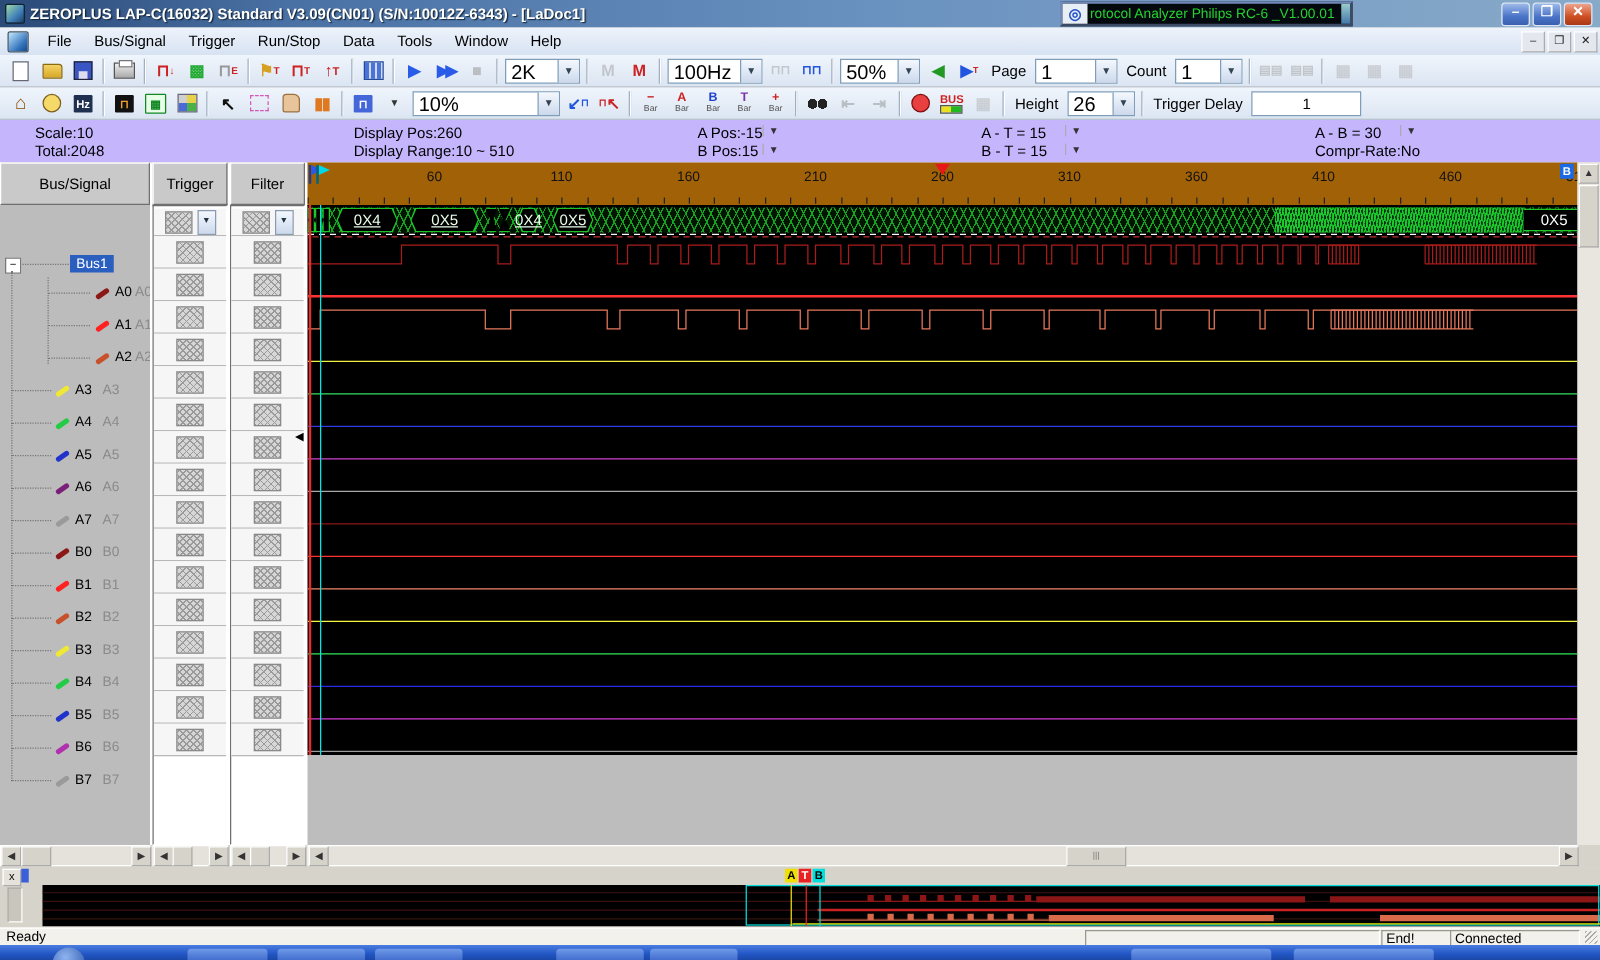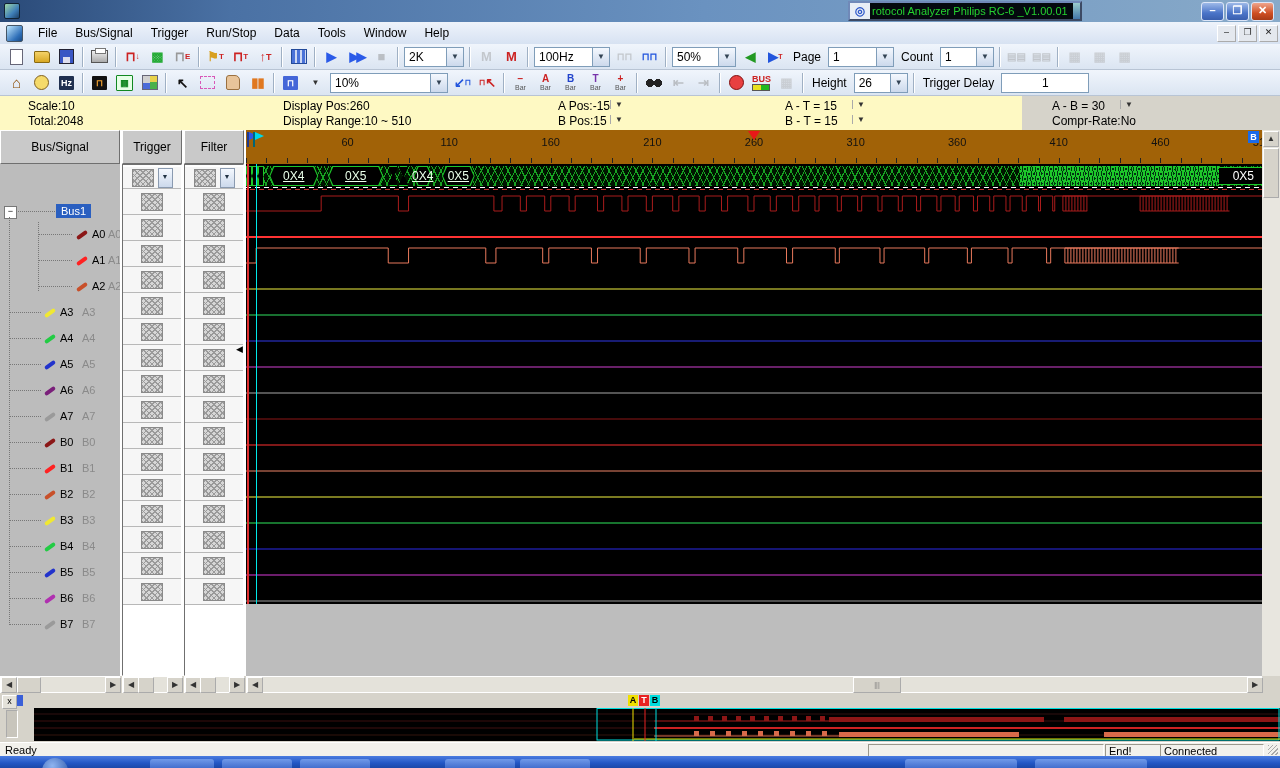--- a/index.html
+++ b/index.html
@@ -60,28 +60,28 @@
   .ic-hand{width:12px;height:13px;display:inline-block;background:#e8c49a;border:1px solid #9a7040;
     border-radius:3px 5px 2px 2px;}
   .ic-binoc{width:16px;height:11px;display:inline-block;
     background:radial-gradient(circle at 4px 6px,#222 4px,transparent 4px),
                radial-gradient(circle at 12px 6px,#222 4px,transparent 4px);}
   .ic-bus{display:flex;flex-direction:column;align-items:center;}
   .ic-bus b{color:#c22;font-size:9px;line-height:9px;}
   .ic-bus span{width:16px;height:5px;background:linear-gradient(90deg,#e8e020 50%,#22b822 50%);border:1px solid #555;}
   .combo{height:20px;background:#fff;border:1px solid #7f9db9;display:flex;align-items:stretch;
     margin:0 2px;flex:none;box-sizing:border-box;}
-  .combo .cv{flex:1;font-size:12px;padding:2px 0 0 4px;white-space:nowrap;overflow:hidden;}
+  .combo .cv{flex:1;font-size:16px;padding:2px 0 0 4px;white-space:nowrap;overflow:hidden;}
   .combo .ca{width:16px;background:linear-gradient(#f4f8fe,#ccd9ec);border-left:1px solid #7f9db9;
     display:flex;align-items:center;justify-content:center;font-size:8px;color:#345;}
   .tlabel{font-size:12px;margin:0 5px;flex:none;}
   .tinput{height:18px;background:#fff;border:1px solid #7f9db9;font-size:12px;
     display:flex;align-items:center;justify-content:center;flex:none;margin:0 2px;}
   
-  #infobar{left:0;top:96px;width:1022px;height:34px;background:#fef9c3;border-bottom:1px solid #b5b5ad;}
+  #infobar{left:0;top:96px;width:1280px;height:34px;background:#c4b5fd;border-bottom:1px solid #b5b5ad;}
   .info{position:absolute;font-size:12px;white-space:nowrap;}
   .iarr{position:absolute;font-size:8px;color:#333;border-left:1px solid #aaa;padding-left:4px;}
   
   #workarea{left:0;top:130px;width:1280px;height:546px;background:#fff;}
   .colhead{position:absolute;top:0;height:34px;background:#c9c9c9;border:1px solid;
     border-color:#fff #6f6f6f #6f6f6f #fff;box-sizing:border-box;
     display:flex;align-items:center;justify-content:center;font-size:12px;}
   #buspanel{left:0;top:34px;width:120px;height:512px;background:#bcbcbc;overflow:hidden;}
   .col{position:absolute;top:34px;width:60px;height:512px;background:#fff;
     border:1px solid;border-color:#6f6f6f #fff #fff #6f6f6f;box-sizing:border-box;overflow:hidden;}
@@ -141,20 +141,21 @@
   
   #taskbar{left:0;top:756px;width:1280px;height:12px;background:linear-gradient(#4a7ce0,#2256c4 60%,#1b48a8);overflow:hidden;}
   .tkb{position:absolute;top:3px;height:12px;border-radius:3px 3px 0 0;
     background:linear-gradient(#7aa2ec,#3a66cc);opacity:.85;}
 </style>
 </head>
 <body>
 
 <div class="abs" id="titlebar">
   <div id="appicon"></div>
+  <div id="titletext">ZEROPLUS LAP-C(16032) Standard V3.09(CN01) (S/N:10012Z-6343) - [LaDoc1]</div>
   <div style="position:absolute;right:6px;top:2px;display:flex;">
     <div class="win-btn">–</div>
     <div class="win-btn">❐</div>
     <div class="win-btn close">✕</div>
   </div>
 </div>
 <div class="abs" id="overlaywin">
   <div id="overlayicon">◎</div>
   <div id="overlaytitle">rotocol Analyzer Philips RC-6 _V1.00.01</div>
   <div id="overlayend"></div>

